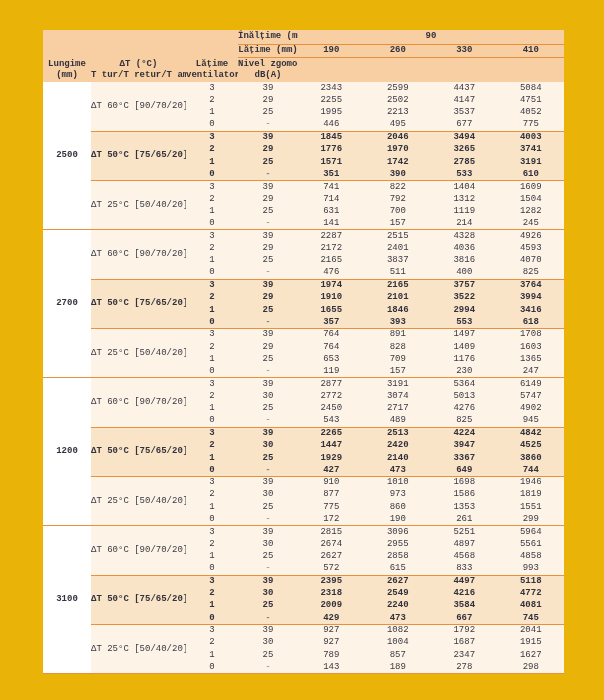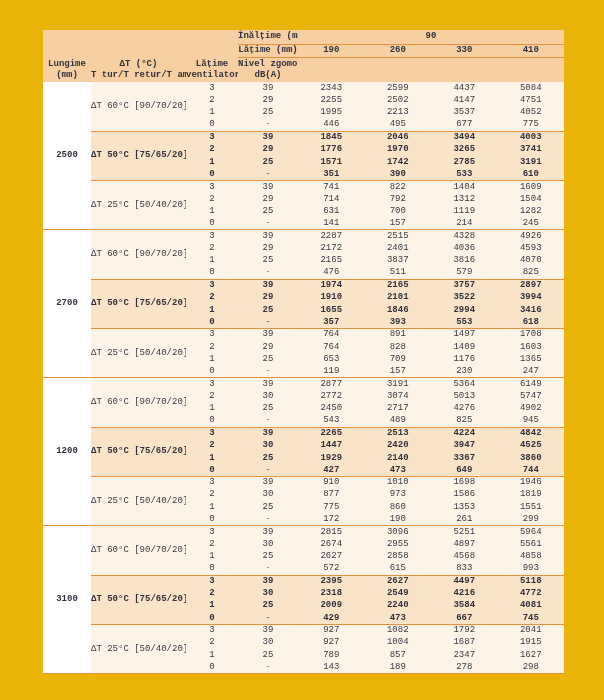--- a/index.html
+++ b/index.html
@@ -212,31 +212,31 @@
           <td class="num">2165</td>
           <td class="num">3837</td>
           <td class="num">3816</td>
           <td class="num">4070</td>
         </tr>
         <tr>
           <td class="num">0</td>
           <td class="num dash">-</td>
           <td class="num">476</td>
           <td class="num">511</td>
-          <td class="num">579</td>
+          <td class="num">400</td>
           <td class="num">825</td>
         </tr>
         <tr>
           <td class="dt-cell bold band block-top" rowspan="4">ΔT 50°C [75/65/20]</td>
           <td class="num bold band block-top">3</td>
           <td class="num bold band block-top">39</td>
           <td class="num bold band block-top">1974</td>
           <td class="num bold band block-top">2165</td>
           <td class="num bold band block-top">3757</td>
-          <td class="num bold band block-top">2897</td>
+          <td class="num bold band block-top">3764</td>
         </tr>
         <tr>
           <td class="num bold band">2</td>
           <td class="num bold band">29</td>
           <td class="num bold band">1910</td>
           <td class="num bold band">2101</td>
           <td class="num bold band">3522</td>
           <td class="num bold band">3994</td>
         </tr>
         <tr>

